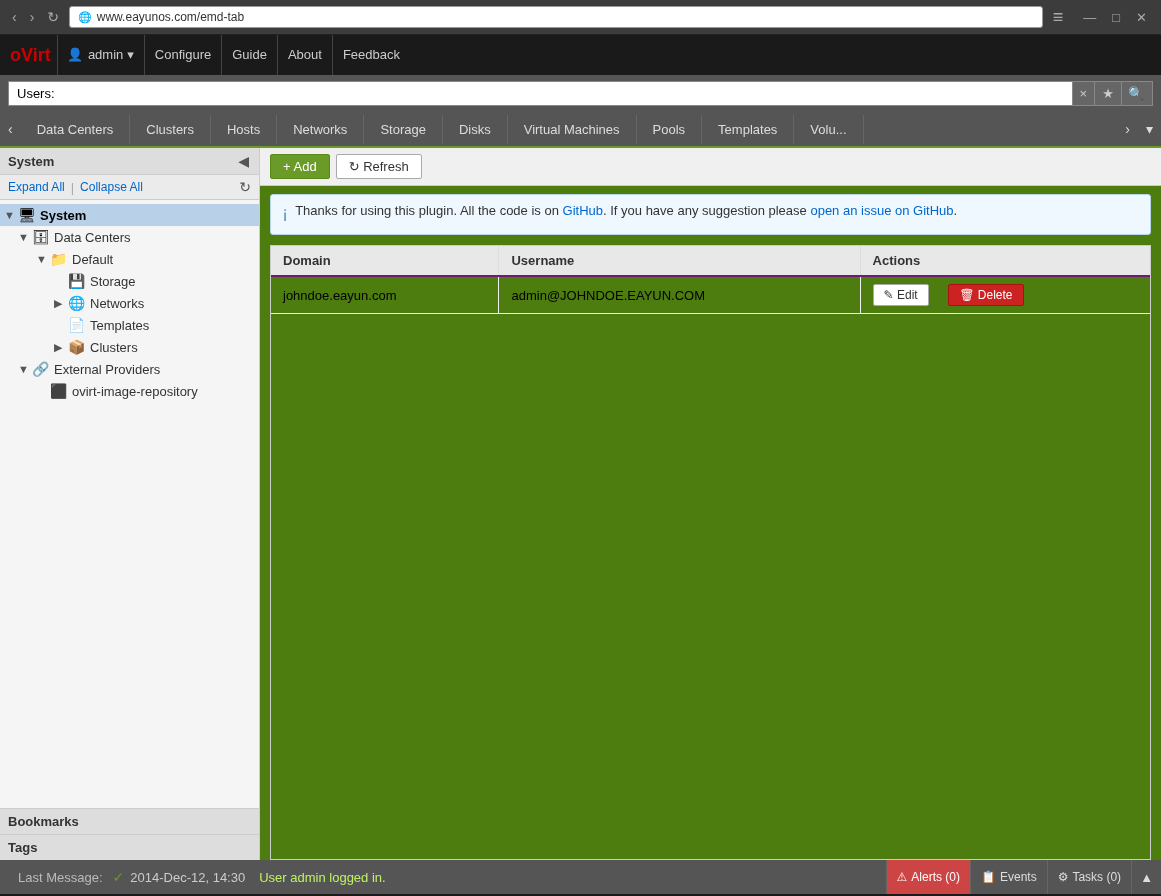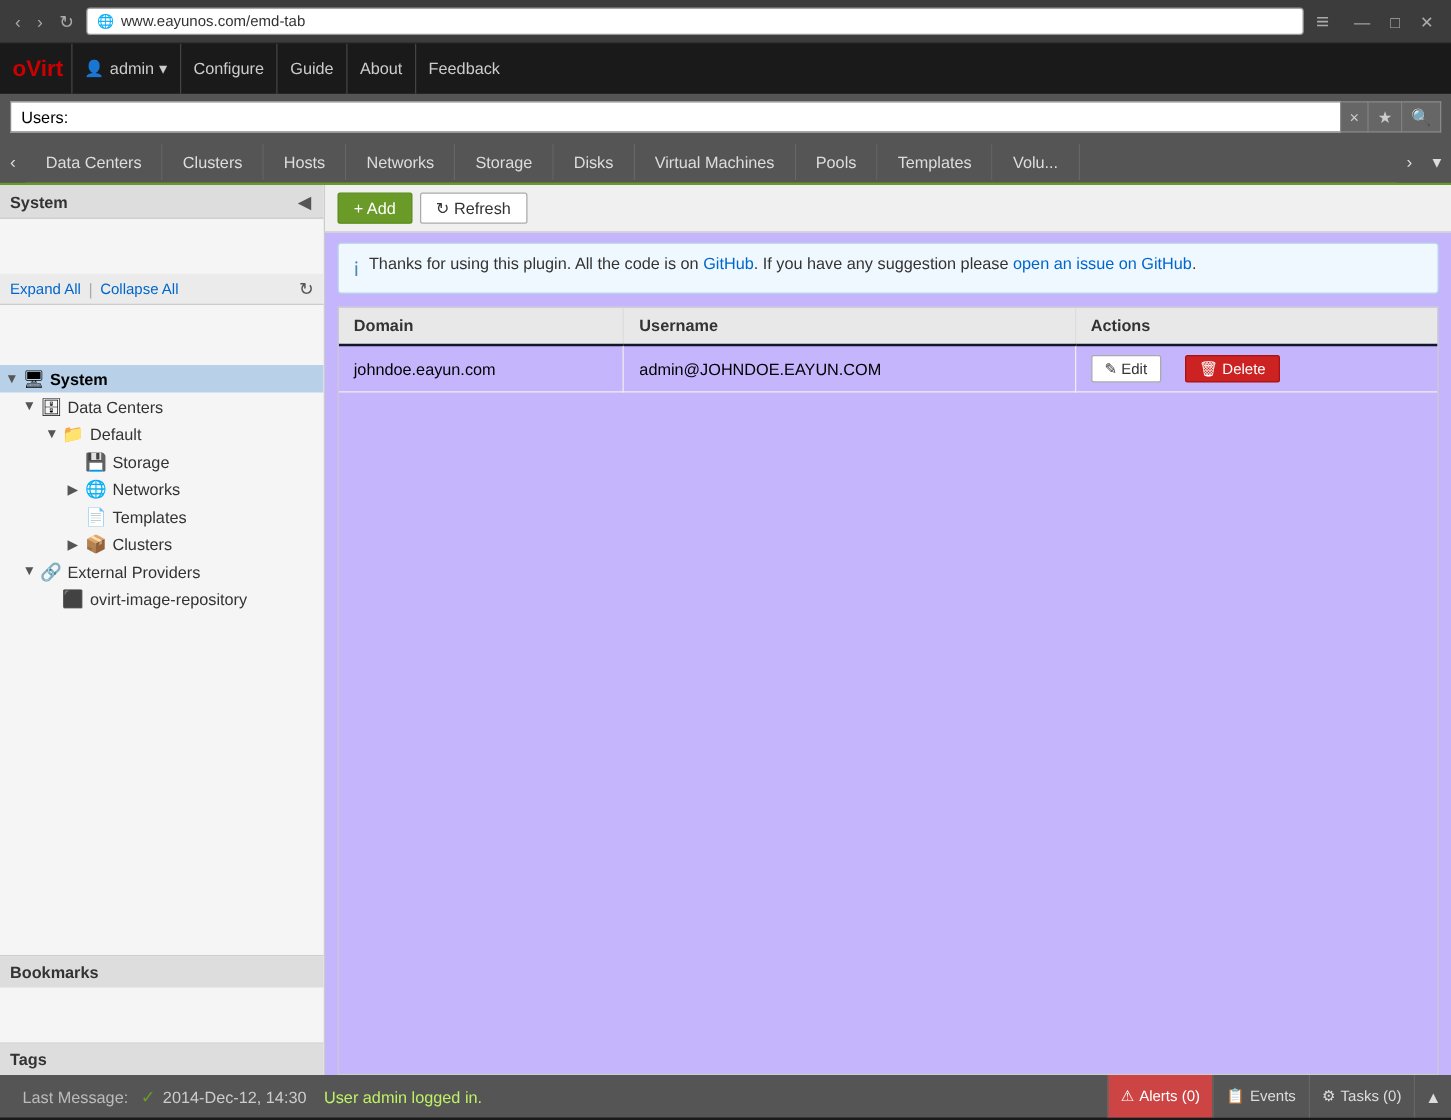--- a/index.html
+++ b/index.html
@@ -34,54 +34,54 @@
     
     .tab-bar-container { background: #555; display: flex; align-items: center; border-bottom: 2px solid #6a9a28; }
     .tab-bar { display: flex; flex: 1; overflow: hidden; }
     .tab { padding: 7px 16px; color: #ddd; cursor: pointer; font-size: 13px; border-right: 1px solid #666; white-space: nowrap; background: #555; }
     .tab-scroll-btn { background: #555; border: none; color: #ddd; padding: 4px 8px; cursor: pointer; font-size: 14px; height: 34px; }
 
     
     .main-layout { display: flex; height: calc(896px - 40px - 40px - 34px - 36px - 34px); }
 
     
-    .sidebar { width: 260px; background: #f5f5f5; border-right: 1px solid #ccc; display: flex; flex-direction: column; overflow: hidden; flex-shrink: 0; gap: 44px; }
+    .sidebar { width: 260px; background: #f5f5f5; border-right: 1px solid #ccc; display: flex; flex-direction: column; overflow: hidden; flex-shrink: 0; }
     .sidebar-header { background: #ddd; padding: 5px 8px; font-weight: bold; font-size: 13px; color: #333; border-bottom: 1px solid #ccc; display: flex; align-items: center; justify-content: space-between; }
     .sidebar-collapse-btn { background: none; border: none; cursor: pointer; color: #555; font-size: 14px; padding: 0 2px; }
     .sidebar-toolbar { padding: 4px 8px; display: flex; align-items: center; gap: 6px; border-bottom: 1px solid #ccc; background: #ebebeb; }
     .sidebar-toolbar a { color: #0066cc; text-decoration: none; font-size: 12px; }
     .sidebar-toolbar-sep { color: #aaa; }
     .sidebar-refresh { color: #555; cursor: pointer; font-size: 14px; margin-left: auto; }
     .sidebar-tree { flex: 1; overflow-y: auto; padding: 4px 0; }
     .tree-item { display: flex; align-items: center; padding: 3px 4px; cursor: pointer; white-space: nowrap; }
     .tree-item.selected { background: #b8d0e8; }
     .tree-arrow { width: 14px; color: #555; font-size: 11px; flex-shrink: 0; }
     .tree-icon { width: 18px; height: 16px; margin-right: 4px; flex-shrink: 0; display: flex; align-items: center; justify-content: center; font-size: 14px; }
     .tree-label { font-size: 13px; color: #333; }
     .tree-item.selected .tree-label { color: #000; font-weight: bold; }
     .indent-1 { padding-left: 18px; }
     .indent-2 { padding-left: 36px; }
     .indent-3 { padding-left: 54px; }
 
     
-    .content-area { flex: 1; background: #c4b5fd; display: flex; flex-direction: column; overflow: hidden; }
+    .content-area { flex: 1; background: #4d7c0f; display: flex; flex-direction: column; overflow: hidden; }
     .content-toolbar { padding: 6px 10px; background: #f0f0f0; border-bottom: 1px solid #ccc; display: flex; align-items: center; gap: 6px; }
     .btn-add { background: #6a9a28; color: #fff; border: 1px solid #5a8a18; padding: 4px 12px; cursor: pointer; font-size: 13px; border-radius: 2px; display: flex; align-items: center; gap: 4px; }
     .btn-refresh { background: #fff; color: #333; border: 1px solid #aaa; padding: 4px 12px; cursor: pointer; font-size: 13px; border-radius: 2px; display: flex; align-items: center; gap: 4px; }
 
     
     .info-banner { background: #f0f8ff; border: 1px solid #b8d4e8; margin: 8px 10px 0; padding: 8px 12px; border-radius: 3px; display: flex; align-items: flex-start; gap: 8px; font-size: 13px; color: #333; }
     .info-icon { color: #4a8ab4; font-size: 16px; flex-shrink: 0; margin-top: 1px; }
     .info-text a { color: #0066cc; text-decoration: none; }
 
     
     .data-table-container { margin: 10px 10px 0; border: 1px solid #ccc; flex: 1; overflow: auto; }
     table { width: 100%; border-collapse: collapse; }
     thead tr { background: #e8e8e8; }
-    th { padding: 7px 12px; text-align: left; font-size: 13px; color: #333; font-weight: bold; border-bottom: 2px solid #0f172a; border-right: 1px solid #ddd; }
+    th { padding: 7px 12px; text-align: left; font-size: 13px; color: #333; font-weight: bold; border-bottom: 2px solid #701a75; border-right: 1px solid #ddd; }
     th:last-child { border-right: none; }
     td { padding: 7px 12px; font-size: 13px; border-bottom: 1px solid #eee; border-right: 1px solid #eee; }
     td:last-child { border-right: none; }
     .btn-edit { background: #fff; color: #333; border: 1px solid #aaa; padding: 3px 10px; cursor: pointer; font-size: 12px; border-radius: 2px; margin-right: 16px; display: inline-flex; align-items: center; gap: 3px; }
     .btn-delete { background: #cc2222; color: #fff; border: 1px solid #aa1111; padding: 3px 10px; cursor: pointer; font-size: 12px; border-radius: 2px; display: inline-flex; align-items: center; gap: 3px; }
 
     
     .sidebar-section { border-top: 1px solid #ccc; }
     .sidebar-section-header { background: #ddd; padding: 5px 8px; font-size: 13px; font-weight: bold; color: #333; cursor: pointer; }
     .status-label { color: #bbb; margin-right: 4px; }

